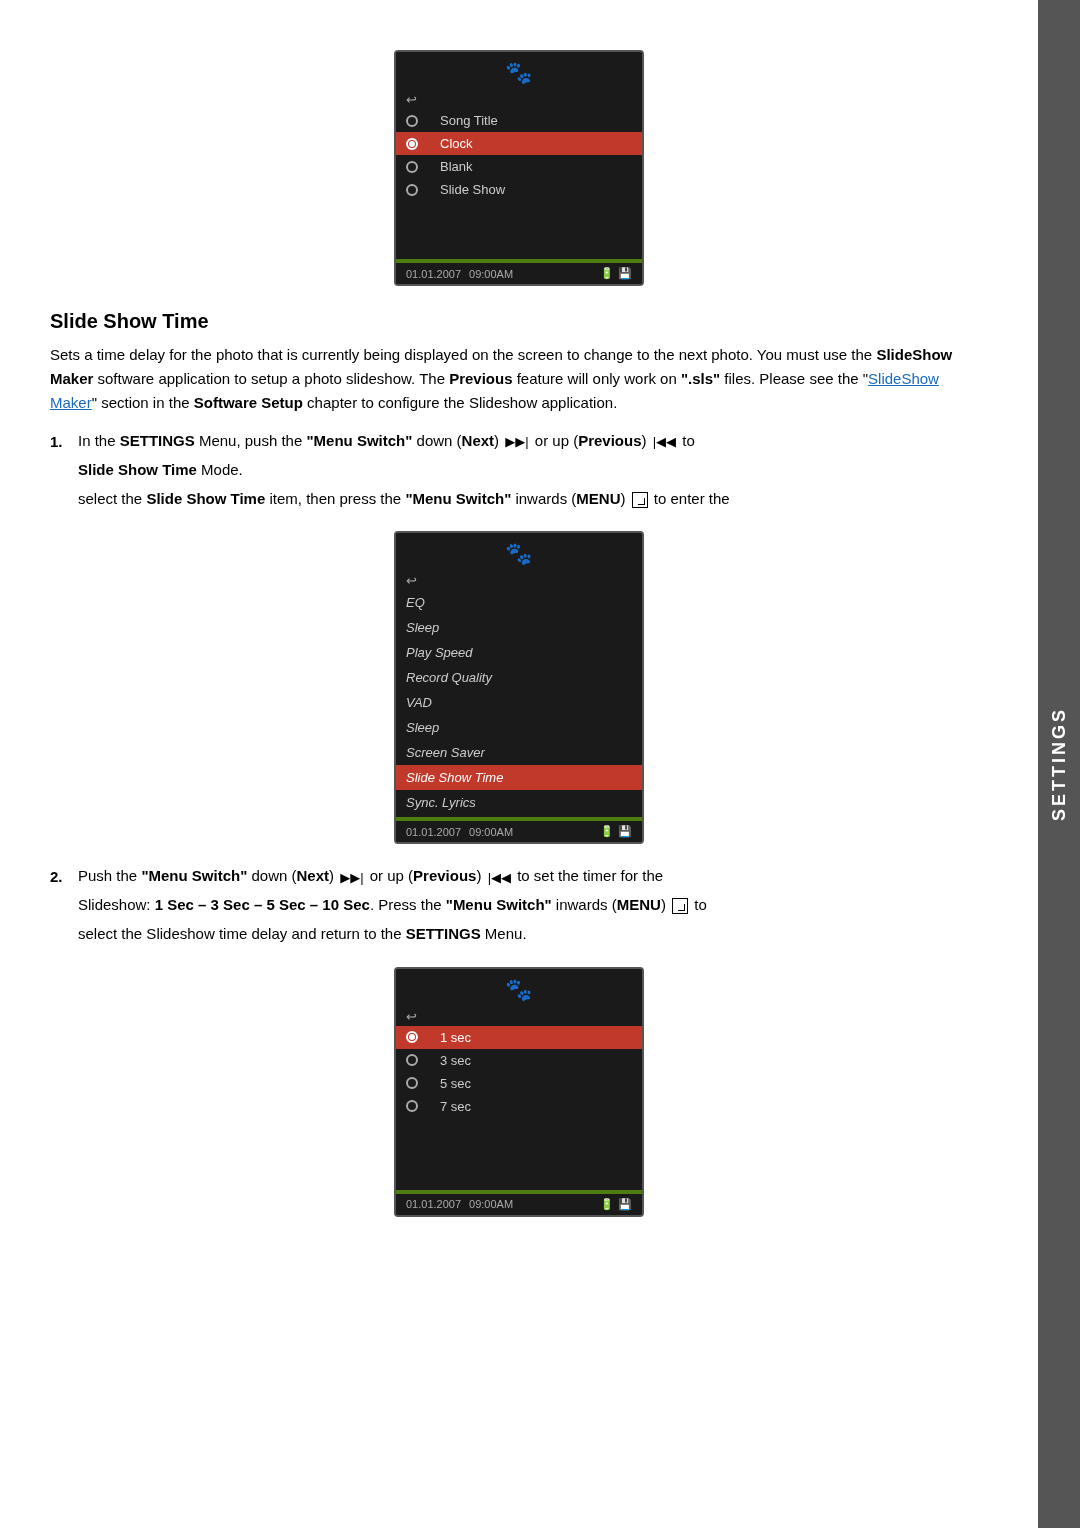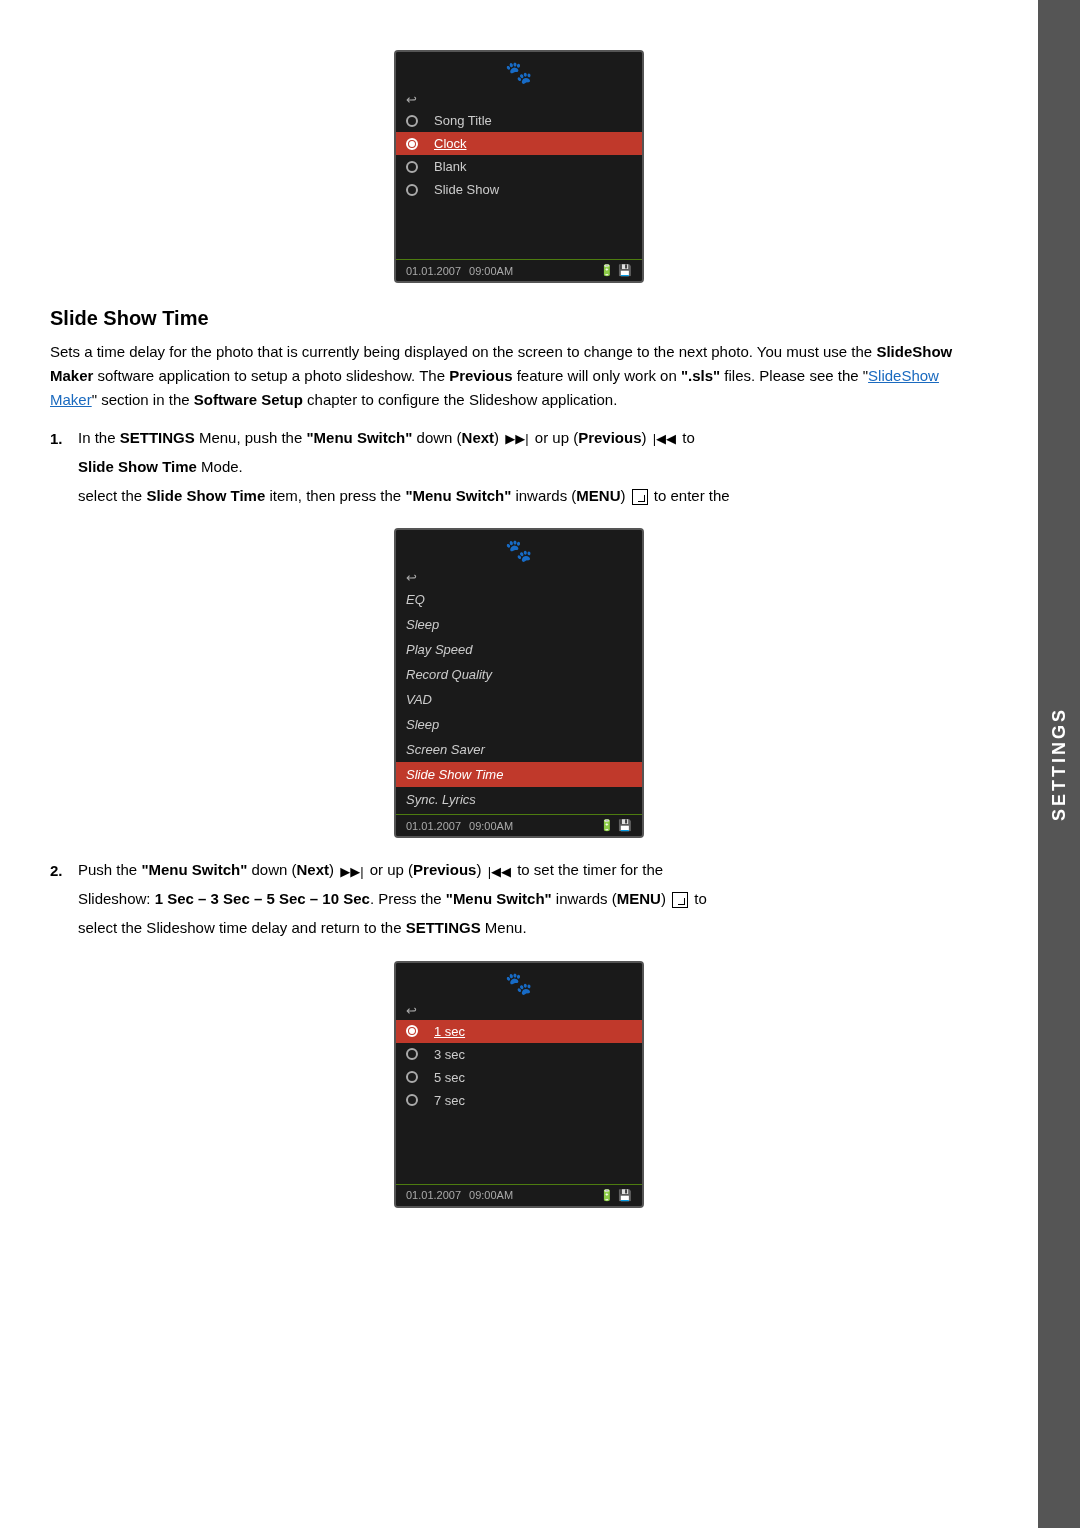--- a/index.html
+++ b/index.html
@@ -63,27 +63,26 @@
       padding: 2px 10px;
       color: #aaa;
       font-size: 13px;
     }
 
     .device-menu-item {
       padding: 4px 10px;
       color: #ccc;
       display: flex;
       align-items: center;
-      gap: 16px;
+      gap: 22px;
     }
 
     .device-menu-item.selected {
       background: #c0392b;
       color: #fff;
-      text-decoration: underline;
     }
 
     .device-menu-item .radio-outer {
       width: 12px;
       height: 12px;
       border-radius: 50%;
       border: 2px solid #aaa;
       display: flex;
       align-items: center;
       justify-content: center;
@@ -103,21 +102,21 @@
 
     .device-footer {
       background: #1a1a1a;
       padding: 4px 10px;
       color: #aaa;
       font-size: 11px;
       display: flex;
       align-items: center;
       gap: 8px;
       margin-top: 2px;
-      border-top: 1px solid #4d7c0f;
+      border-top: 4px solid #4d7c0f;
     }
 
     .device-footer-icons {
       margin-left: auto;
       display: flex;
       gap: 4px;
       align-items: center;
     }
 
     

